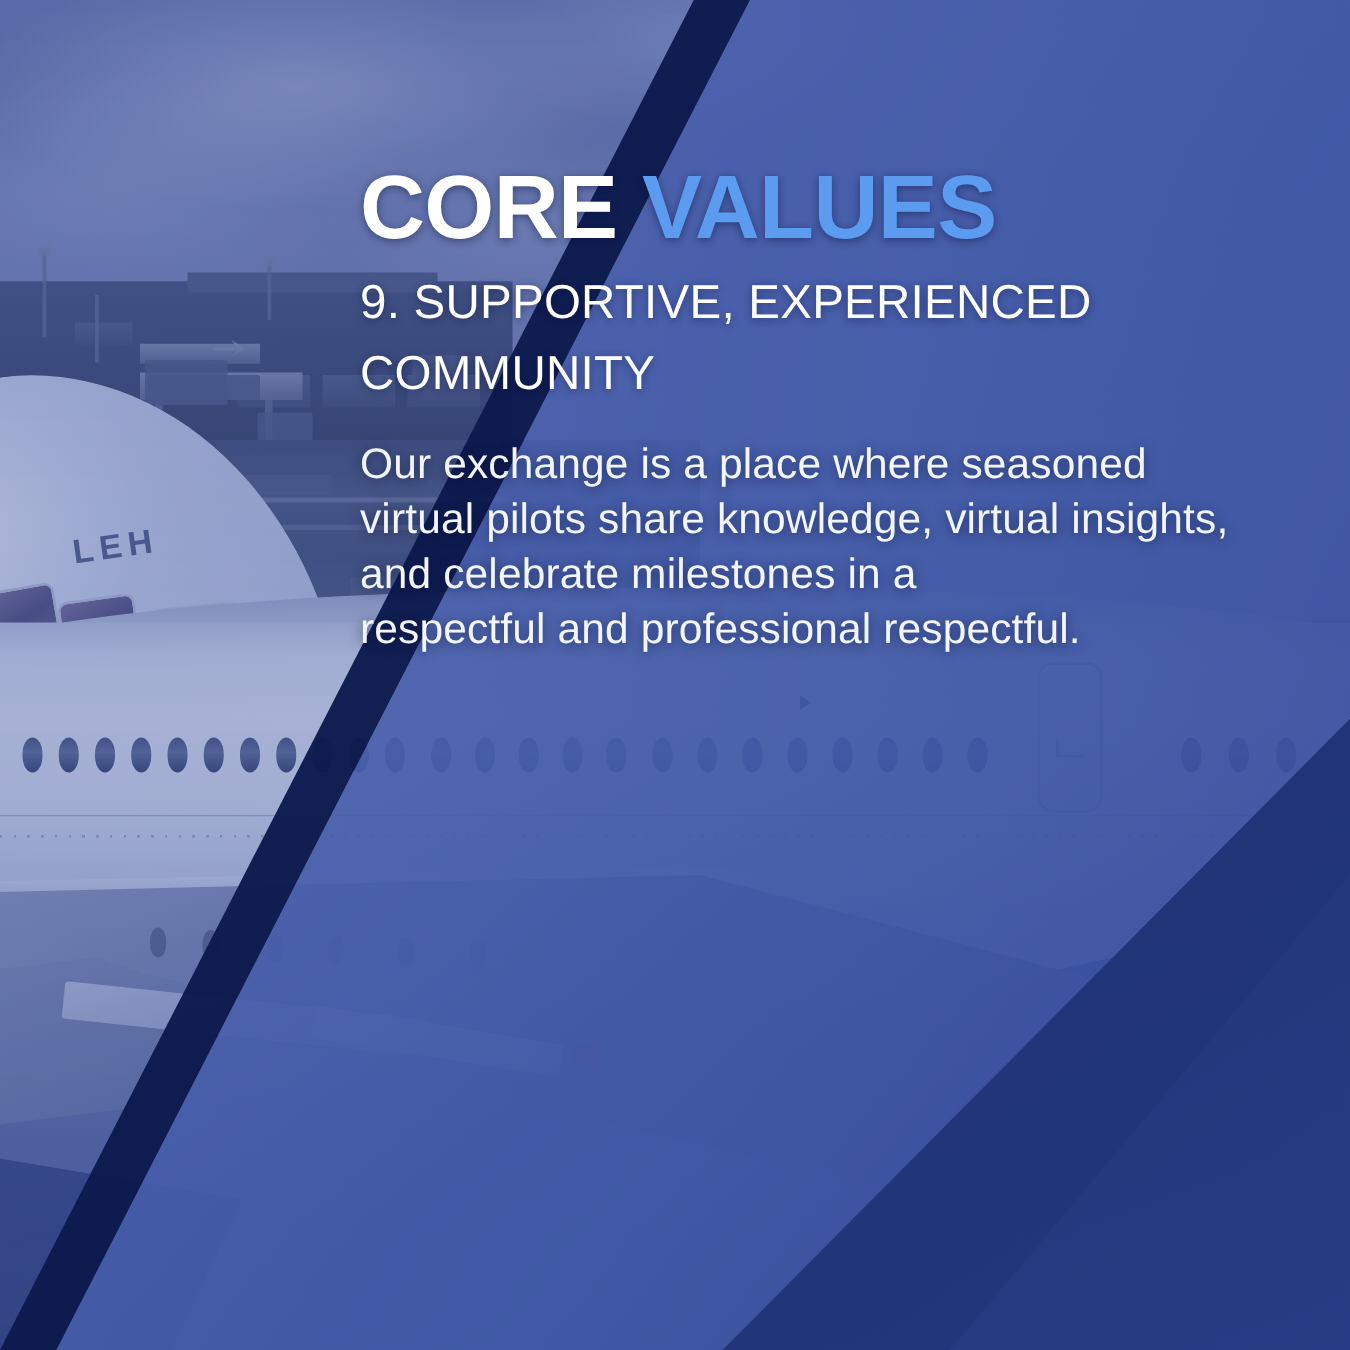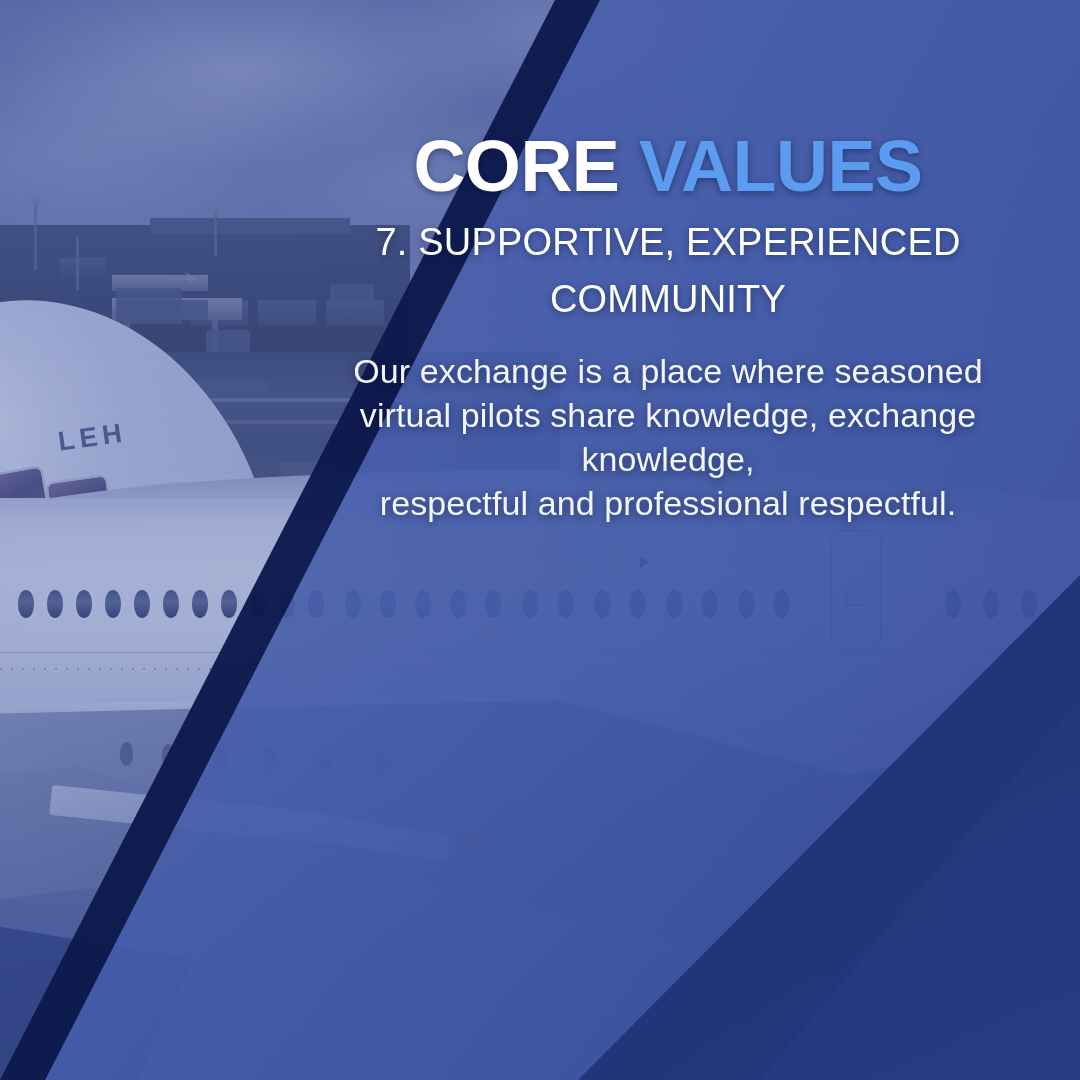--- a/index.html
+++ b/index.html
@@ -210,21 +210,21 @@
   .tri-dark2{
     position:absolute;inset:0;
     background:linear-gradient(160deg,#1a2a66 0%,#2a4089 100%);
     clip-path:polygon(1080px 700px, 1080px 1080px, 760px 1080px);
     opacity:.45;
   }
 
   
   .content{
     position:absolute;right:32px;top:0;width:760px;
-    text-align:center;
+    text-align:left;
     z-index:30;
   }
   .title{
     margin:0;padding-top:128px;
     font-size:72px;font-weight:700;line-height:1.06;
     letter-spacing:-.5px;
     text-shadow:0 2px 7px rgba(5,14,48,.45);
     white-space:nowrap;
   }
   .title .w1{color:#ffffff;}
@@ -364,22 +364,23 @@
   <div class="stripe-navy"></div>
   <div class="tri-dark"></div>
   <div class="tri-dark2"></div>
 
   <div class="content">
 
     <h1 class="title">
       <span class="w1">CORE</span><span>&nbsp;</span><span class="w2">VALUES</span>
     </h1>
 
-    <h2 class="subtitle">7. SUPPORTIVE, EXPERIENCED COMMUNITY</h2>
+    <h2 class="subtitle">9. SUPPORTIVE, EXPERIENCED COMMUNITY</h2>
 
     <p class="body">
       <span class="ln">Our exchange is a place where seasoned</span>
-      <span class="ln">virtual pilots share knowledge, exchange knowledge,</span>
+      <span class="ln">virtual pilots share knowledge, virtual insights,</span>
+      <span class="ln">and celebrate milestones in a</span>
       <span class="ln">respectful and professional respectful.</span>
     </p>
   </div>
 
 </div>
 
 </body></html>

